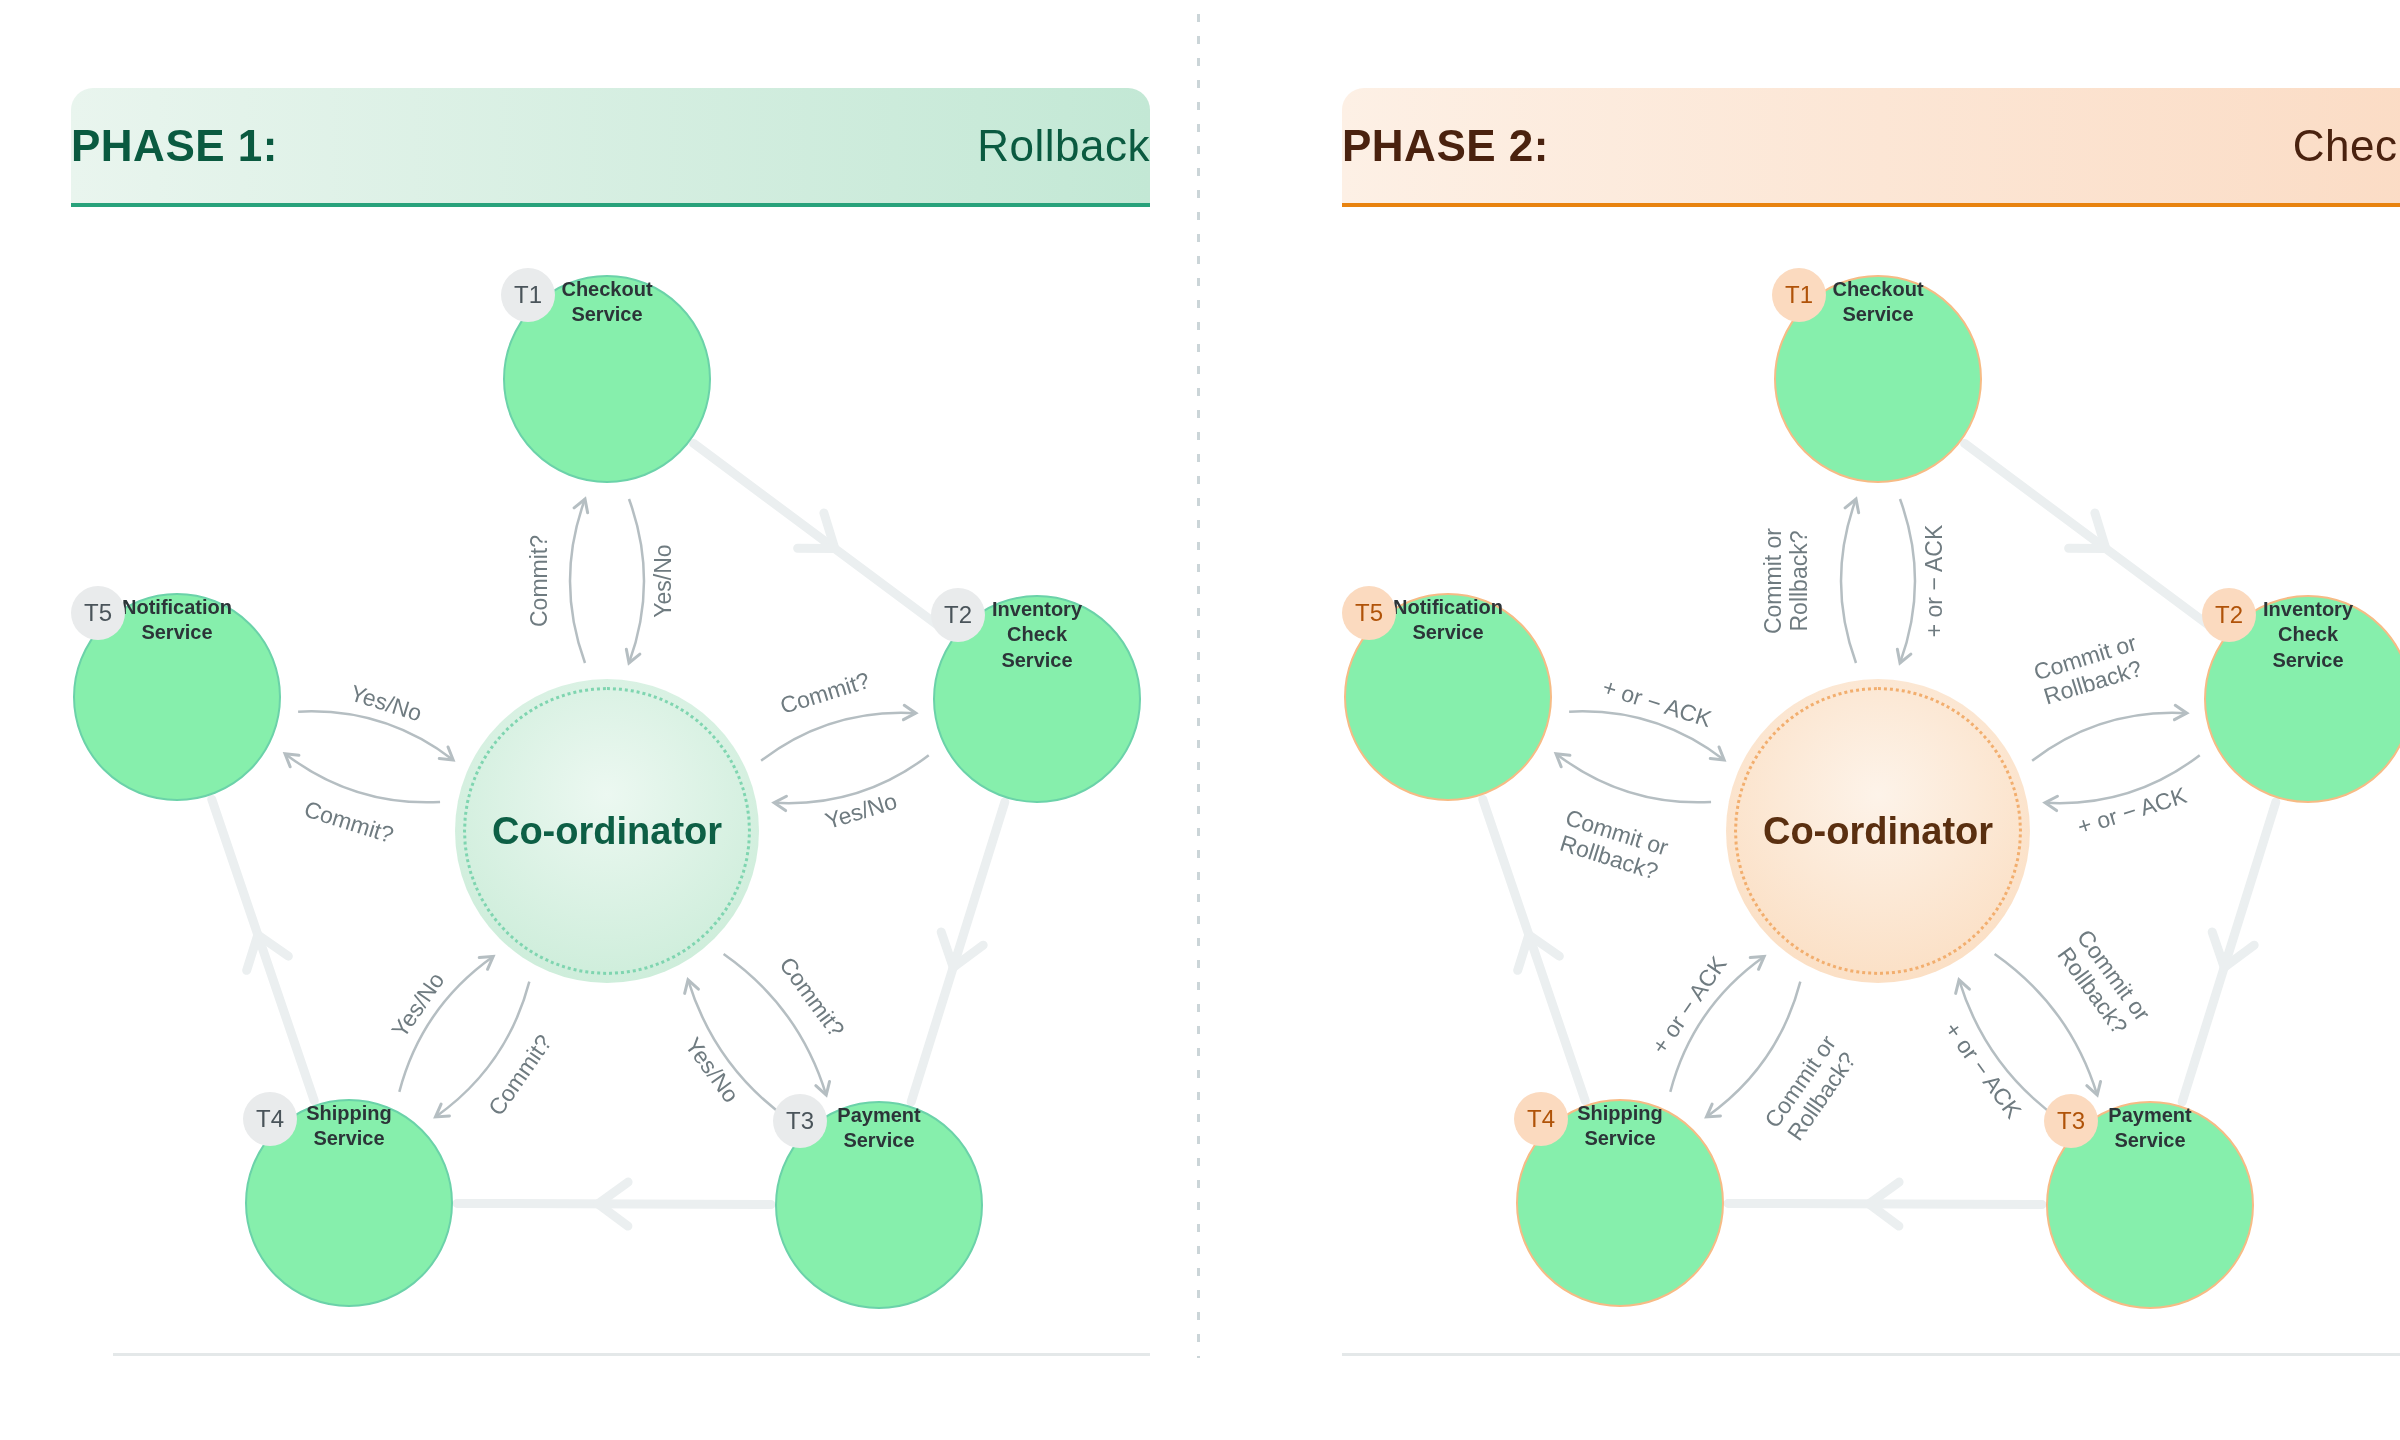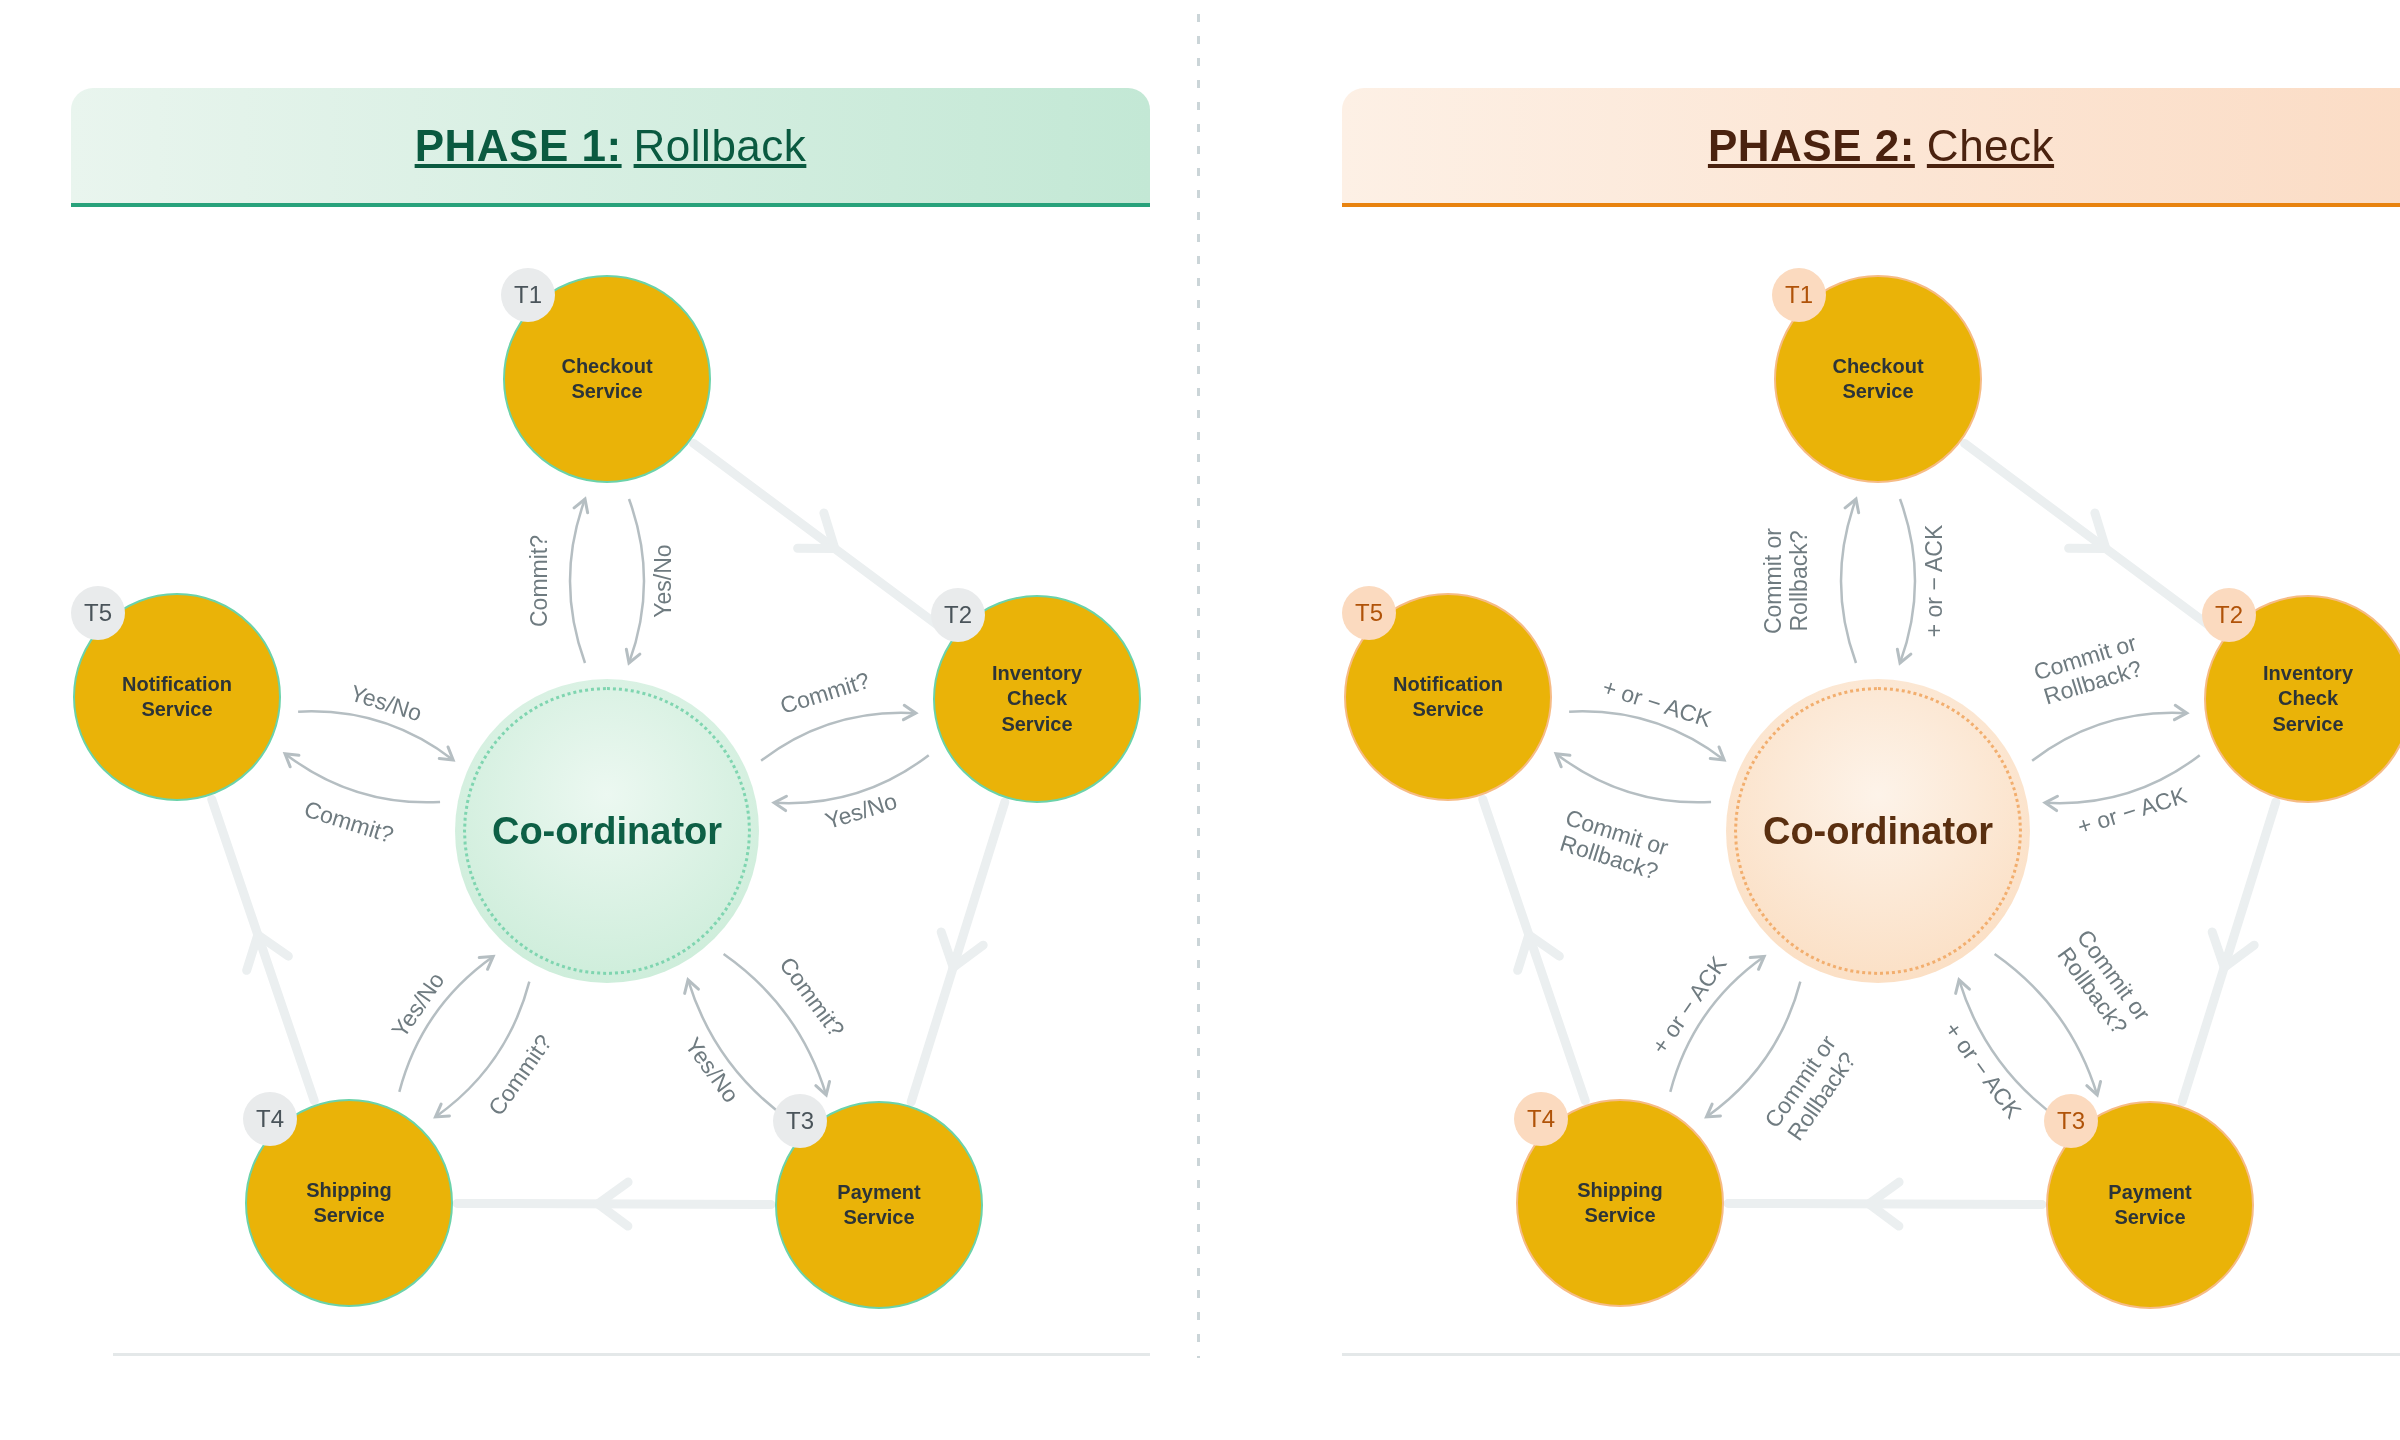--- a/index.html
+++ b/index.html
@@ -9,33 +9,33 @@
   }
   .panel{position:absolute;top:88px;width:1079px;}
   .panel.left{left:71px;}
   .panel.right{left:1342px;width:1078px;}
 
   .phase-header{
     height:115px;
     border-radius:22px 22px 0 0;
     border-bottom:4px solid var(--h-border);
     background:linear-gradient(90deg,var(--h-from) 0%,var(--h-to) 100%);
-    display:flex;align-items:center;justify-content:center;
-    font-size:44px;letter-spacing:.5px;color:var(--h-text);text-decoration:underline;
+    display:flex;align-items:center;justify-content:space-between;
+    font-size:44px;letter-spacing:.5px;color:var(--h-text);
   }
   .phase-header .prefix{font-weight:700;margin-right:12px;}
   .phase-header .name{font-weight:400;}
 
   .diagram{position:relative;height:1233px;}
   .links{position:absolute;left:0;top:0;z-index:1;}
 
   .node{
     position:absolute;z-index:2;width:208px;height:208px;border-radius:50%;
-    background:#eab308;border:2px solid var(--node-border);
-    display:flex;align-items:center;justify-content:center;text-align:center;
+    background:#86efac;border:2px solid var(--node-border);
+    display:flex;justify-content:center;text-align:center;
     box-sizing:border-box;
   }
   .node-label{
     white-space:pre-line;font-size:20px;line-height:1.27;font-weight:700;
     color:var(--node-text);
   }
   .badge{
     position:absolute;left:-4px;top:-9px;width:54px;height:54px;border-radius:50%;
     background:var(--badge-bg);color:var(--badge-text);
     display:flex;align-items:center;justify-content:center;

